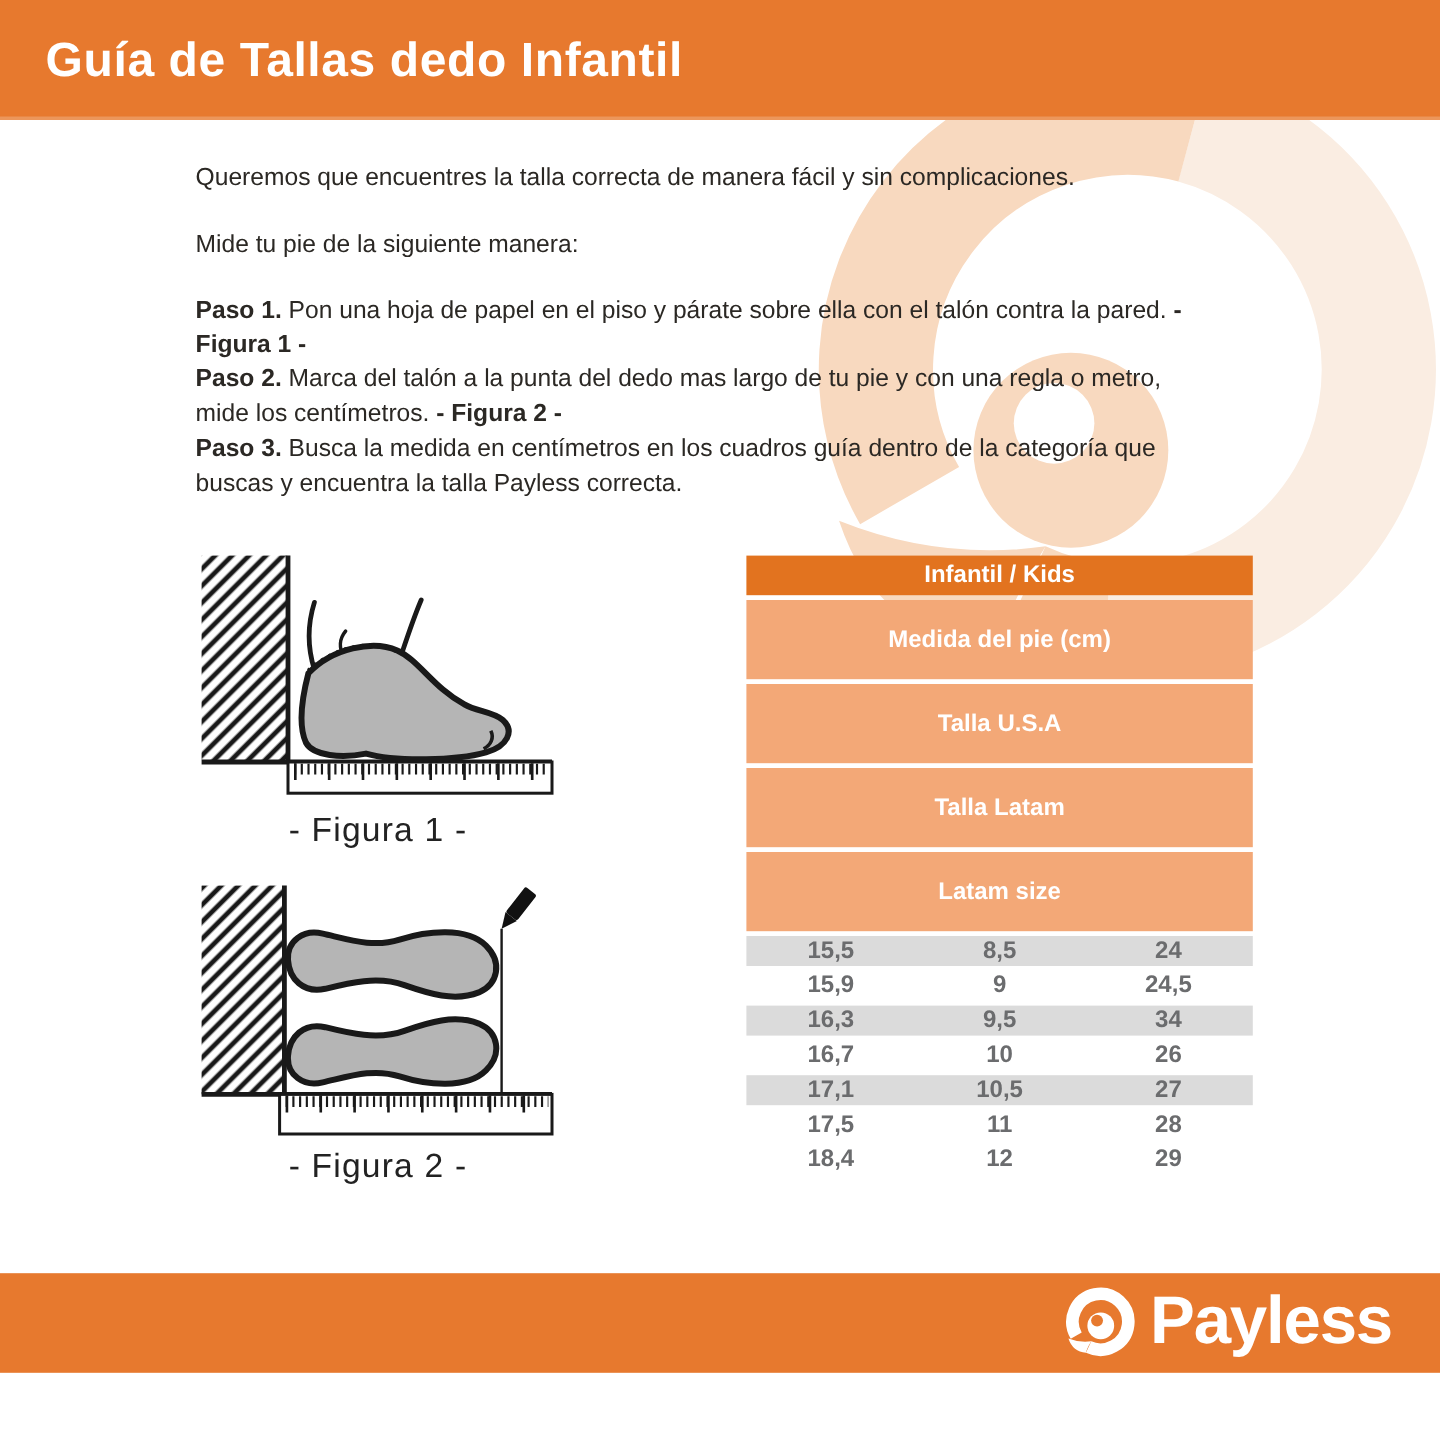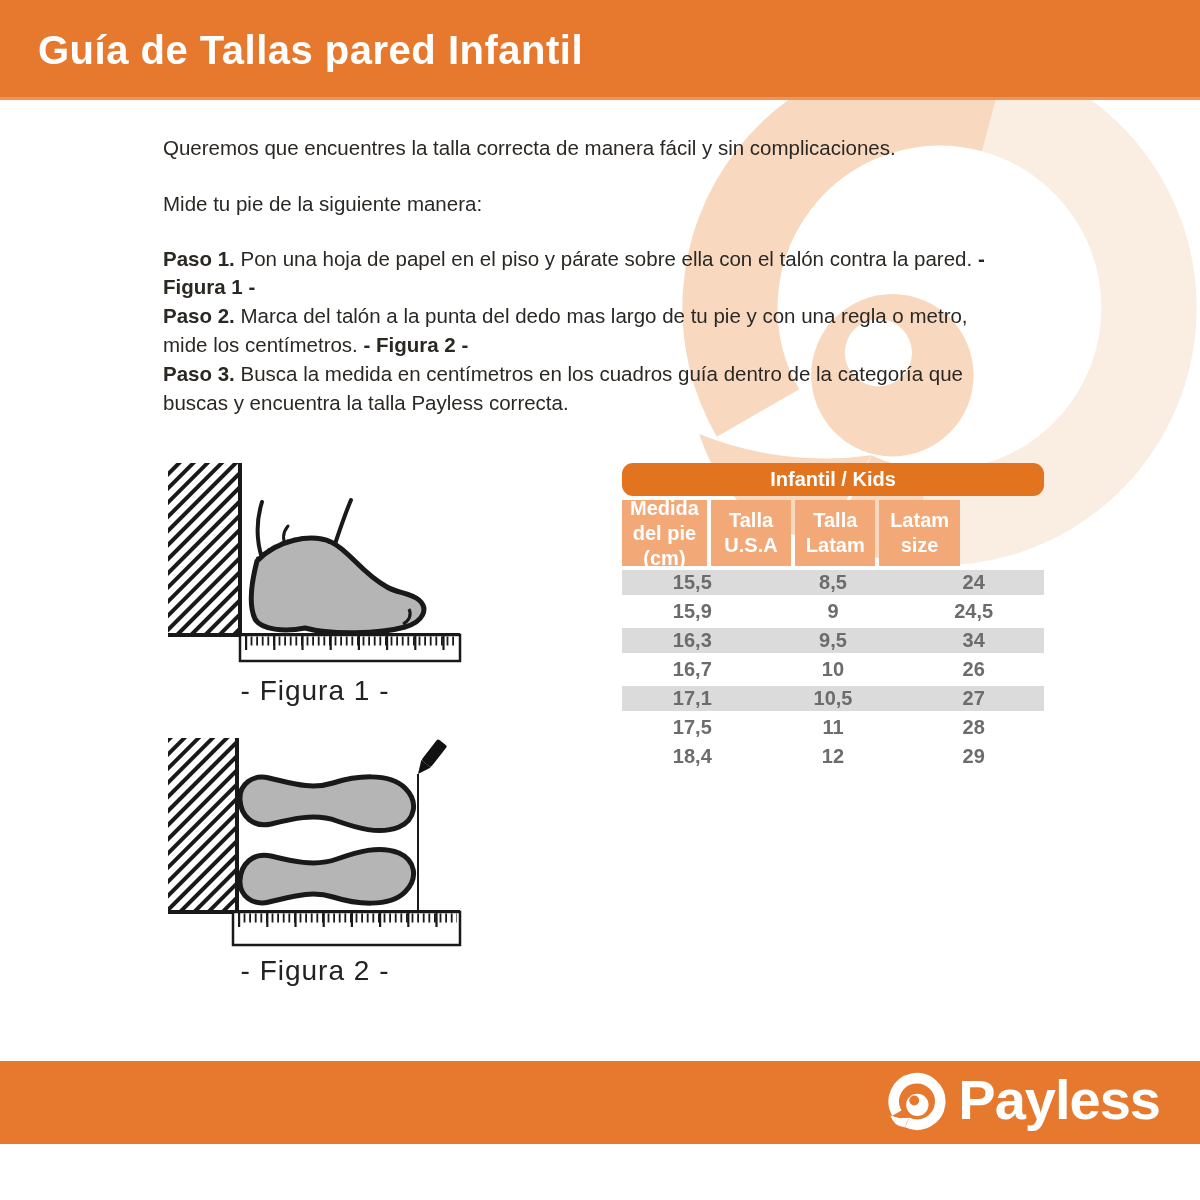--- a/index.html
+++ b/index.html
@@ -56,24 +56,24 @@
     margin-top:3px; font-size:28px; color:#222; letter-spacing:1px;
   }
 
   
   .sizetable {
     position:absolute; left:622px; top:463px; width:422px; z-index:2;
     font-weight:700;
   }
   .band {
     height:33px; line-height:33px; background:#E2731F;
-    color:#fff; text-align:center; font-size:20px;border-radius:11px;
+    color:#fff; text-align:center; font-size:20px;
   }
   .thead {
-    display:grid; grid-template-columns:repeat(5,1fr); gap:4px; margin-top:4px;
+    display:grid; grid-template-columns:repeat(1,1fr); gap:4px; margin-top:4px;
   }
   .hcell {
     height:66px; background:#F3A877; color:#fff;
     display:flex; align-items:center; justify-content:center; text-align:center;
     font-size:20px; line-height:1.25; padding:0 8px;
   }
   .trow {
     display:grid; grid-template-columns:repeat(3,1fr);
     height:25px; margin-top:4px; background:#fff;
   }
@@ -95,21 +95,21 @@
     <path d="M 35.0 132.5 A 75 75 0 0 1 119.4 22.6" fill="none" stroke="#F8D9BF" stroke-width="34"></path>
     <path d="M 93.5 169.7 A 75 75 0 0 1 68.3 163.0" fill="none" stroke="#F8D9BF" stroke-width="34"></path>
 
     <path d="M 61.1 178.4 Q 26 176 14 140 Q 44 152 75.5 147.6 Q 64 166 61.1 178.4 Z" fill="#F8D9BF"></path>
 
     <circle cx="83" cy="119" r="29" fill="#F8D9BF"></circle>
     <circle cx="78" cy="111" r="12" fill="#fff"></circle>
   </svg>
 
   <header class="topbar">
-    <h1>Guía de Tallas pared Infantil</h1>
+    <h1>Guía de Tallas dedo Infantil</h1>
   </header>
 
   <div class="textcol">
     <p class="p-lead">Queremos que encuentres la talla correcta de manera fácil y sin complicaciones.</p>
     <p class="p-measure">Mide tu pie de la siguiente manera:</p>
     <p class="step"><b>Paso 1.</b><span> Pon una hoja de papel en el piso y párate sobre ella con el talón contra la pared. </span><b>- Figura 1 -</b></p>
     <p class="step"><b>Paso 2.</b><span> Marca del talón a la punta del dedo mas largo de tu pie y con una regla o metro, mide los centímetros. </span><b>- Figura 2 -</b></p>
     <p class="step"><b>Paso 3.</b><span> Busca la medida en centímetros en los cuadros guía dentro de la categoría que buscas y encuentra la talla Payless correcta.</span><b></b></p>
   </div>
 

